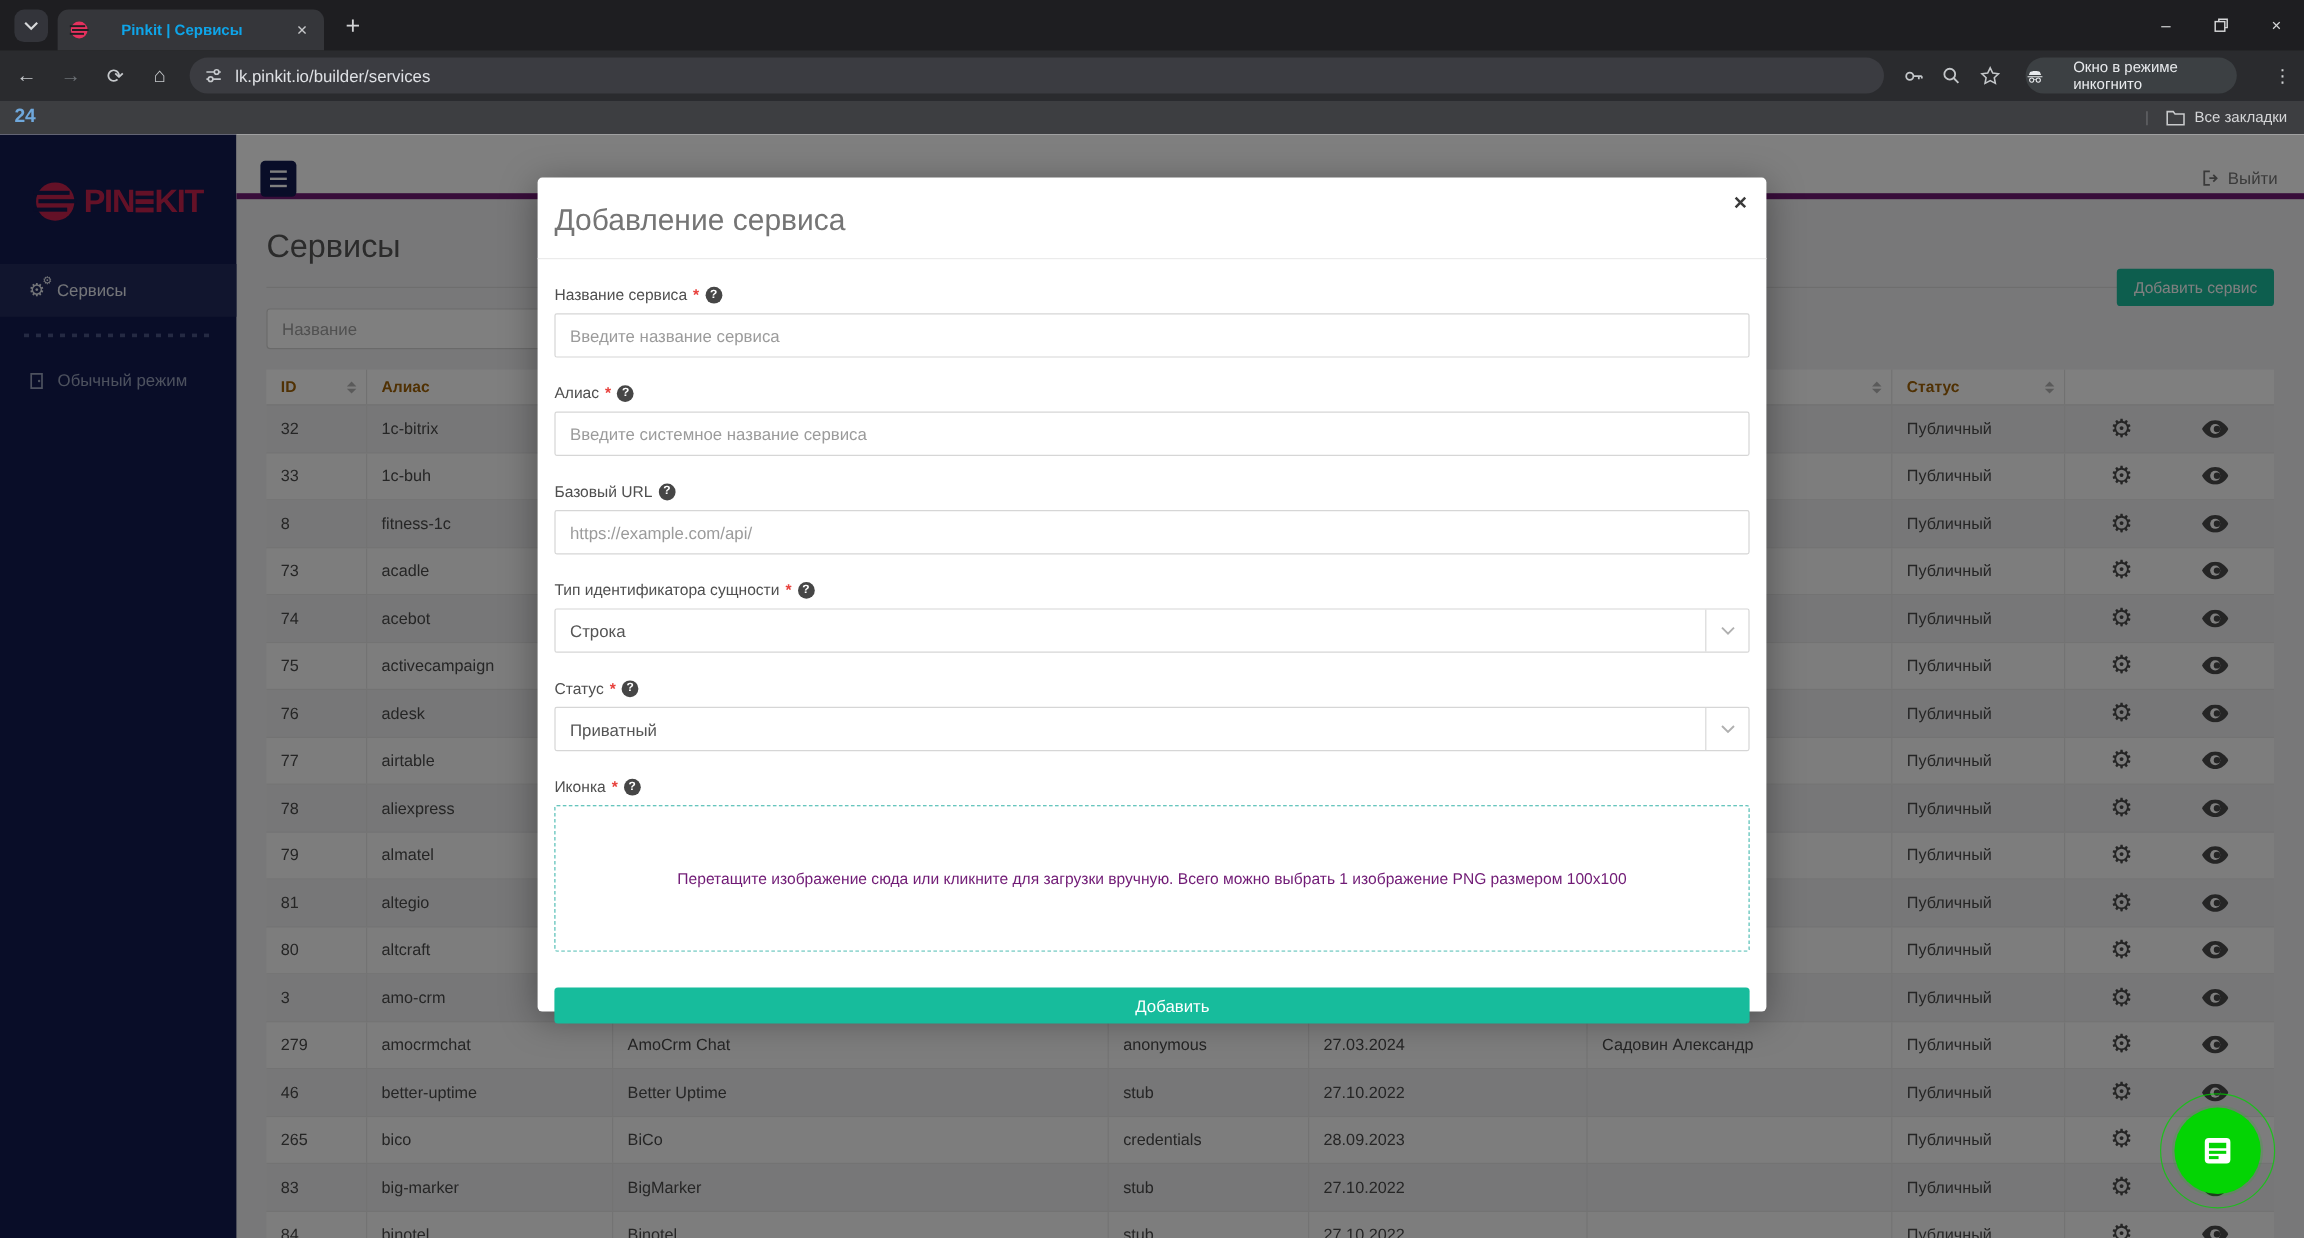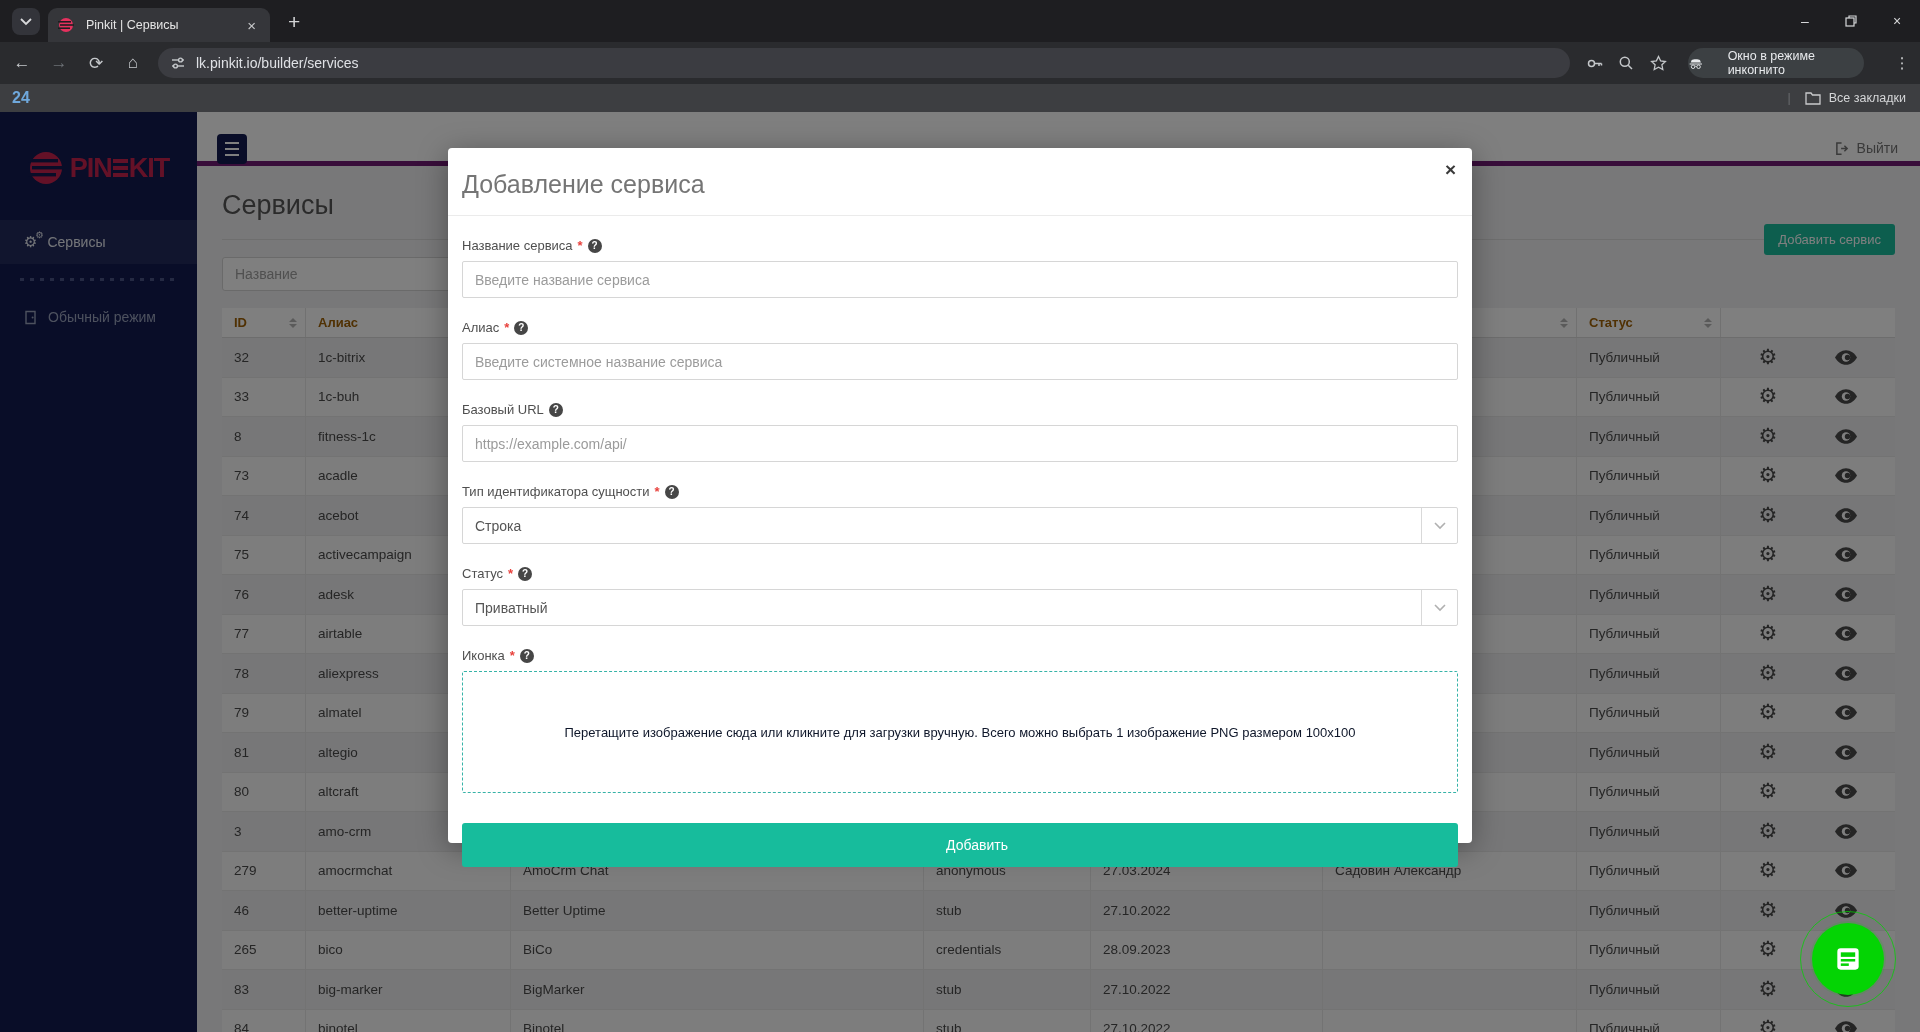--- a/index.html
+++ b/index.html
@@ -3,21 +3,21 @@
 <meta charset="utf-8">
 <style>
   html,body{margin:0;padding:0;background:#000;}
   *{box-sizing:border-box;font-family:"Liberation Sans",sans-serif;}
   .screen{position:relative;width:1920px;height:1032px;overflow:hidden;background:#1e1e21;}
 
   
   .tabstrip{position:absolute;left:0;top:0;width:100%;height:42px;background:#1e1e21;}
   .tab-search{position:absolute;left:12px;top:8px;width:28px;height:27px;border-radius:8px;background:#33343a;display:flex;align-items:center;justify-content:center;}
   .tab{position:absolute;left:48px;top:8px;width:222px;height:34px;background:#35363a;border-radius:9px 9px 0 0;display:flex;align-items:center;padding:0 10px;}
-  .tab-title{flex:1;color:#e5e5e5;font-size:12.5px;white-space:nowrap;overflow:hidden;margin-left:12px;}
+  .tab-title{flex:1;color:#0ea5e9;font-size:12.5px;white-space:nowrap;overflow:hidden;margin-left:27px;font-weight:bold;}
   .tab-close{color:#c7c8ca;font-size:15px;line-height:1;padding:2px 4px;border-radius:50%;}
   .newtab{position:absolute;left:288px;top:10px;color:#d2d3d5;font-size:21px;font-weight:300;}
   .wincontrols{position:absolute;right:0;top:0;height:42px;display:flex;}
   .winbtn{width:46px;height:42px;display:flex;align-items:center;justify-content:center;color:#d6d7d9;font-size:14px;}
 
   .toolbar{position:absolute;left:0;top:42px;width:100%;height:42px;background:#2a2b2e;display:flex;align-items:center;}
   .navbtn{width:30px;height:30px;display:flex;align-items:center;justify-content:center;font-size:17px;color:#c6c9cc;margin-left:7px;}
   .navbtn.dim{color:#6d7176;}
   .omnibox{position:absolute;left:158px;top:6px;width:1412px;height:30px;border-radius:15px;background:#3b3c41;display:flex;align-items:center;padding:0 12px;}
   .url{color:#dfe1e5;font-size:14px;margin-left:10px;}
@@ -84,22 +84,22 @@
   .modal-close{position:absolute;top:12px;right:16px;font-size:19px;font-weight:700;color:#3a3a3a;line-height:1;}
   .modal-body{padding:0 14px 28px;}
   .fgroup{margin-top:22px;}
   .flabel{display:flex;align-items:center;gap:5px;font-size:13px;color:#4f4f4f;margin-bottom:8px;}
   .req{color:#e8413c;font-weight:bold;}
   .help{width:14px;height:14px;border-radius:50%;background:#464646;color:#fff;font-size:10px;font-weight:bold;display:inline-flex;align-items:center;justify-content:center;}
   .finput{width:100%;height:37px;border:1px solid #d6d6d6;border-radius:2px;padding:0 12px;font-size:14px;color:#555;outline:none;background:#fff;}
   .finput::placeholder{color:#9b9b9b;}
   .fselect{position:relative;width:100%;height:37px;border:1px solid #d6d6d6;border-radius:2px;display:flex;align-items:center;padding:0 12px;font-size:14px;color:#555;background:#fff;}
   .sel-arrow{position:absolute;right:0;top:0;width:36px;height:100%;display:flex;align-items:center;justify-content:center;border-left:1px solid #d9d9d9;}
-  .dropzone{margin-top:0;height:122px;border:1px dashed #36b3a8;border-radius:2px;display:flex;align-items:center;justify-content:center;font-size:13px;color:#0f172a;text-align:center;padding:0 20px;}
-  .submit-btn{margin-top:30px;width:100%;height:44px;background:#17bc9c;border:none;border-radius:3px;color:#fff;font-size:14px;display:flex;align-items:center;justify-content:center;padding-left:34px;}
+  .dropzone{margin-top:0;height:122px;border:1px dashed #36b3a8;border-radius:2px;display:flex;align-items:center;justify-content:center;font-size:13px;color:#701a75;text-align:center;padding:0 20px;}
+  .submit-btn{margin-top:30px;width:100%;height:30px;background:#17bc9c;border:none;border-radius:3px;color:#fff;font-size:14px;display:flex;align-items:center;justify-content:center;padding-left:34px;}
 
   
   .chat{position:absolute;right:24px;top:799px;width:96px;height:96px;border-radius:50%;border:1px solid rgba(0,211,0,.75);display:flex;align-items:center;justify-content:center;}
   .chat-inner{width:72px;height:72px;border-radius:50%;background:#04d404;display:flex;align-items:center;justify-content:center;box-shadow:0 0 0 2px rgba(0,211,0,.15);}
 </style>
 </head>
 <body>
 
 <div class="screen">
 

